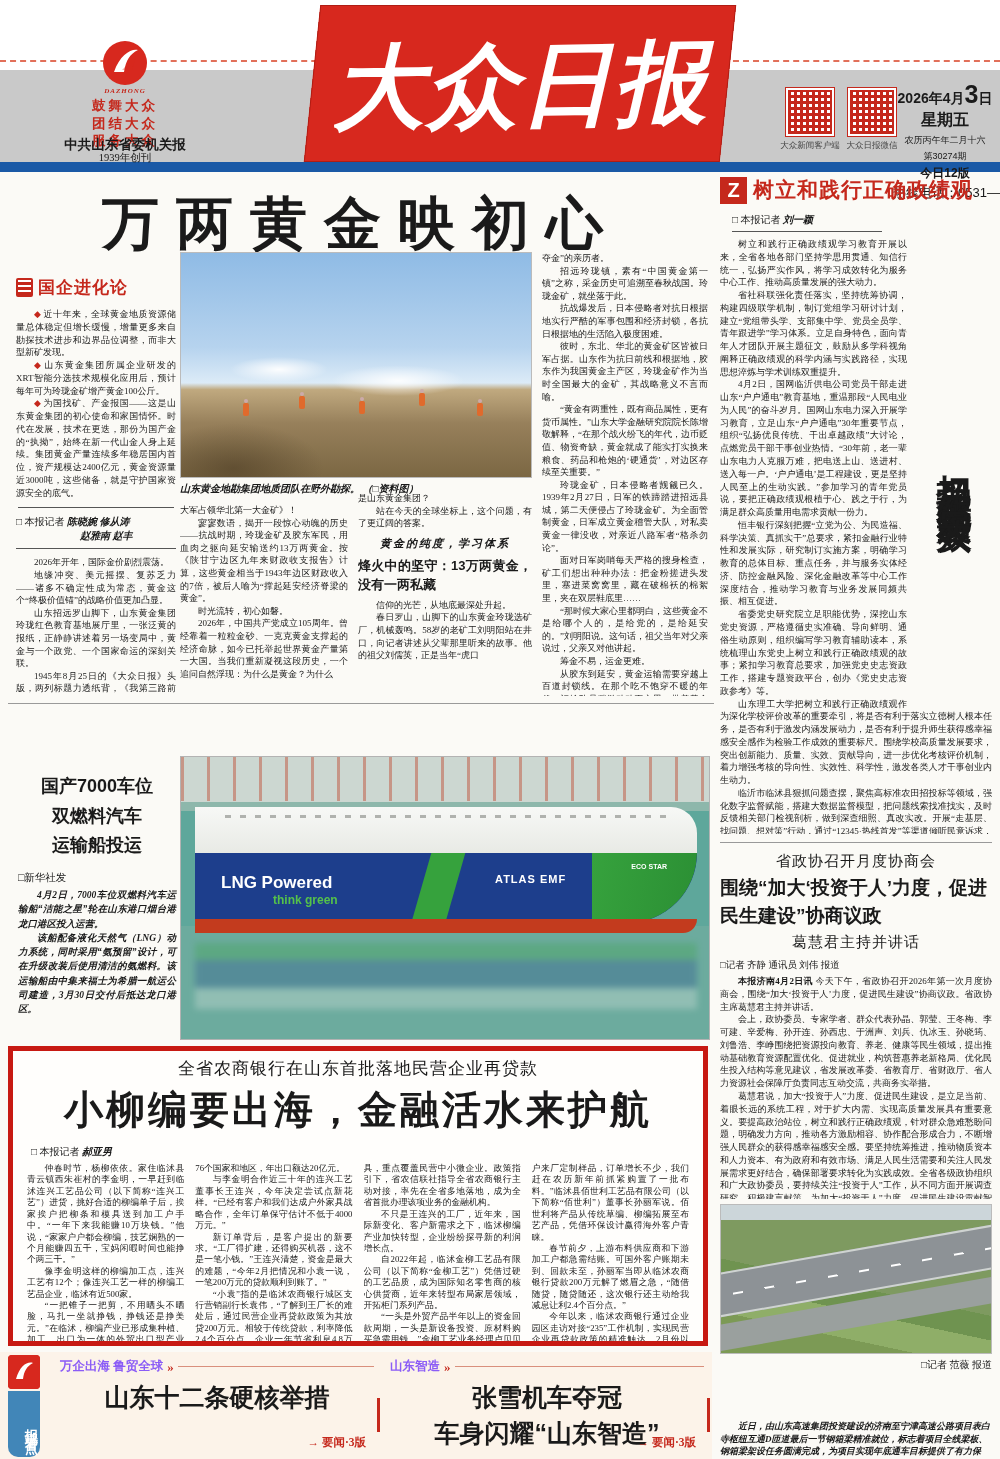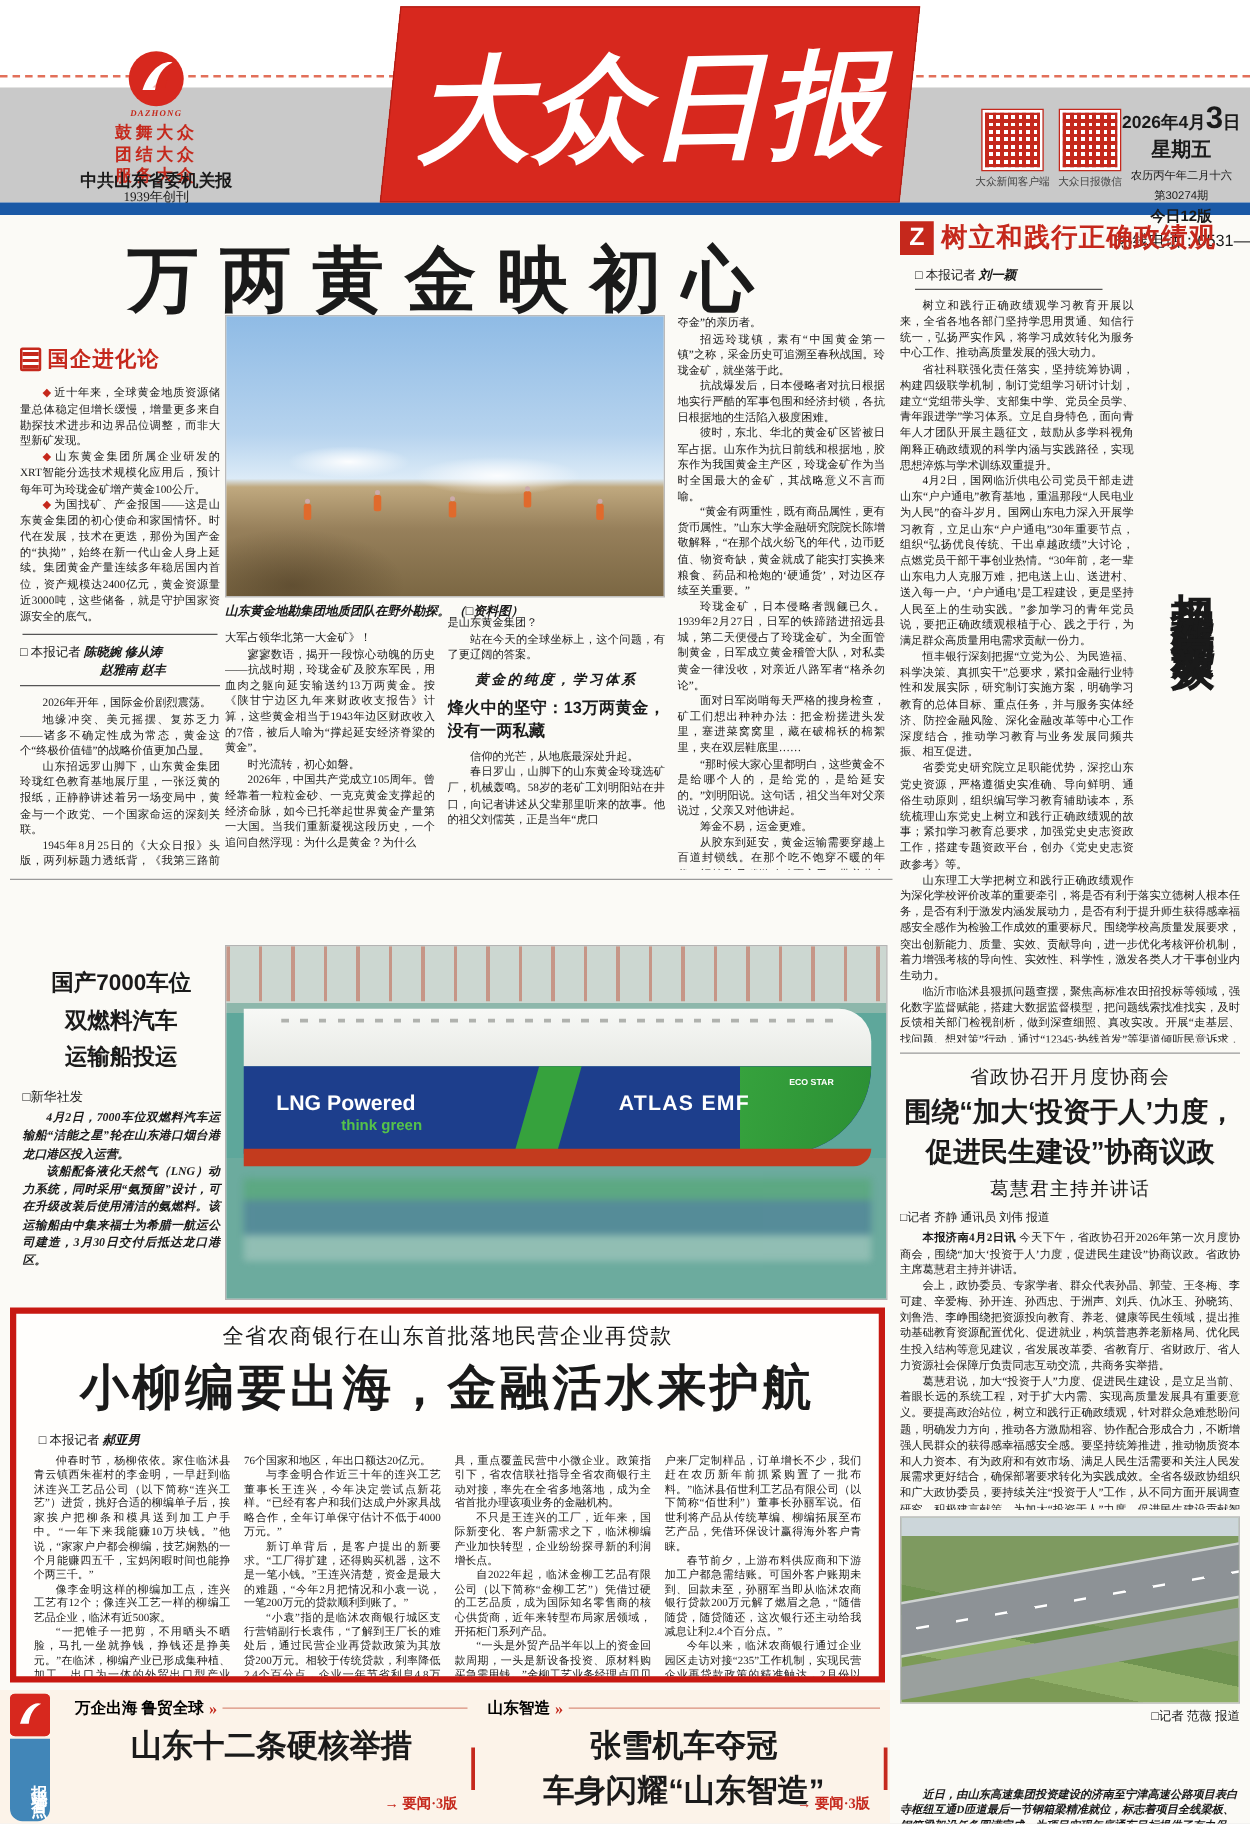--- a/index.html
+++ b/index.html
@@ -79,21 +79,21 @@
   .zjg-head { display:flex; align-items:center; gap:6px; }
   .zjg-logo { width:27px; height:27px; background:#c5281c; color:#fff; font-weight:900; font-size:20px;
               display:flex; align-items:center; justify-content:center; }
   .zjg-title { color:#c5281c; font-weight:900; font-size:21px; letter-spacing:1px; white-space:nowrap; }
   .zjg-byline { margin:9px 0 6px 12px; width:150px; font-size:10px; border-bottom:1px solid #555; padding-bottom:4px; }
   .zjg-body { height:596px; overflow:hidden; font-size:9px; line-height:1.42; }
   .vhead { float:right; width:78px; height:466px; margin-left:7px; writing-mode:vertical-rl;
            font-size:35px; font-weight:900; letter-spacing:4px; line-height:78px; text-align:center; }
   .r-divide { border-top:1px solid #999; margin:8px 0 9px 0; }
   .zx-kicker { text-align:center; font-size:15px; letter-spacing:1px; }
-  .zx-head { text-align:center; font-size:22px; font-weight:900; line-height:1.45; margin-top:3px; }
+  .zx-head { text-align:left; font-size:19px; font-weight:900; line-height:1.45; margin-top:3px; }
   .zx-sub { text-align:center; font-size:15px; margin-top:4px; letter-spacing:1px; }
   .zx-byline { font-size:9.5px; margin-top:7px; }
   .zx-body { margin-top:3px; height:224px; overflow:hidden; font-size:9px; line-height:1.42; }
   .hw-photo { width:272px; height:150px; margin-top:5px; border:1px solid #bbb; position:relative; overflow:hidden;
       background:
         linear-gradient(180deg,#ccd6da 0 10%, rgba(0,0,0,0) 10%),
         linear-gradient(12deg,#7c9a55 0 20%, #8fae68 20% 34%, #6f9350 34% 46%, #7e9a60 46% 100%); }
   .road1 { position:absolute; left:-20%; top:44px; width:140%; height:44px; background:#8d9296; transform:rotate(-10deg);
            border-top:2px solid #cfd3d1; border-bottom:2px solid #cfd3d1; }
   .road1::after { content:""; position:absolute; left:0; top:20px; width:100%; height:2px;
@@ -119,21 +119,21 @@
   .deck::after { content:""; position:absolute; left:6%; top:8px; width:88%; height:3px;
           background:repeating-linear-gradient(90deg,#b0b2ae 0 6px, rgba(0,0,0,0) 6px 15px); }
   .hull { position:absolute; left:0; top:46px; width:100%; height:70px; background:#1d3e8c;
           border-radius:0 0 110px 0; overflow:hidden; }
   .swoosh-band { position:absolute; left:45%; top:-6px; width:34px; height:120%; background:#36a23d; transform:skewX(-16deg); }
   .swoosh-bow { position:absolute; right:0; top:0; width:21%; height:100%;
           background:linear-gradient(100deg,#36a23d,#2b8f34); border-radius:0 0 120px 0; }
   .keel { position:absolute; left:0; top:112px; width:100%; height:14px; background:#c33b1e; border-radius:0 0 130px 0; }
   .t-lng { position:absolute; left:26px; top:66px; color:#fff; font-weight:bold; font-size:17px; }
   .t-green { position:absolute; left:78px; top:86px; color:#55c24a; font-weight:bold; font-size:12px; }
-  .t-atlas { position:absolute; left:300px; top:66px; color:#fff; font-weight:bold; font-size:17px; letter-spacing:1px; }
+  .t-atlas { position:absolute; left:300px; top:66px; color:#fff; font-weight:bold; font-size:11px; letter-spacing:1px; }
   .t-eco { position:absolute; right:30px; top:56px; color:#fff; font-weight:bold; font-size:7px; }
   .reflection { position:absolute; left:14px; top:186px; width:502px; height:66px; opacity:.28; filter:blur(3px);
       transform:scaleY(-1); background:linear-gradient(#f0f0ec 0 32%, #1d3e8c 32% 74%, #36a23d 74% 100%); }
 
   
   .redbox { position:absolute; left:8px; top:1046px; width:700px; height:300px; border:5px solid #c71912; background:#fffefc; }
   .rb-kicker { text-align:center; font-size:17px; margin-top:6px; letter-spacing:1px; }
   .rb-head { text-align:center; font-size:39px; font-weight:900; letter-spacing:3px; margin-top:3px; }
   .rb-byline { font-size:10px; margin:8px 0 4px 18px; }
   .rb-cols { display:flex; gap:11px; padding:0 14px; }
@@ -141,21 +141,21 @@
 
   
   .strip { position:absolute; left:0; top:1352px; width:712px; height:107px; background:#fcf3e9; }
   .f-logo { position:absolute; left:8px; top:3px; width:32px; height:34px; background:#d7281e; border-radius:4px; }
   .f-tab { position:absolute; left:8px; top:39px; width:32px; height:66px; background:#4186b8; border-radius:0 0 10px 10px;
            color:#fff; writing-mode:vertical-rl; text-align:center; font-weight:bold; font-size:13px; letter-spacing:4px;
            font-family:"Liberation Sans","DejaVu Sans",sans-serif; padding-top:4px; }
   .fitems { position:absolute; left:52px; top:6px; right:0; display:flex; }
   .fitem { width:330px; position:relative; padding:0 8px; }
   .fi-head { display:flex; align-items:center; gap:4px; }
-  .fi-tag { color:#000000; font-weight:bold; font-size:12.5px; white-space:nowrap; }
+  .fi-tag { color:#8b5cf6; font-weight:bold; font-size:12.5px; white-space:nowrap; }
   .fi-arrows { color:#c5281c; font-weight:bold; font-size:13px; }
   .fi-rule { flex:1; border-top:1px solid #d98f7c; }
   .fi-title { text-align:center; font-size:25px; font-weight:900; line-height:1.45; margin-top:4px; }
   .fi-link { position:absolute; right:16px; bottom:2px; color:#c5281c; font-weight:bold; font-size:11.5px; }
   .fi-bar { position:absolute; right:2px; top:40px; height:34px; border-right:3px solid #c5281c; }
 </style>
 </head>
 <body>
 
 <div class="page">

